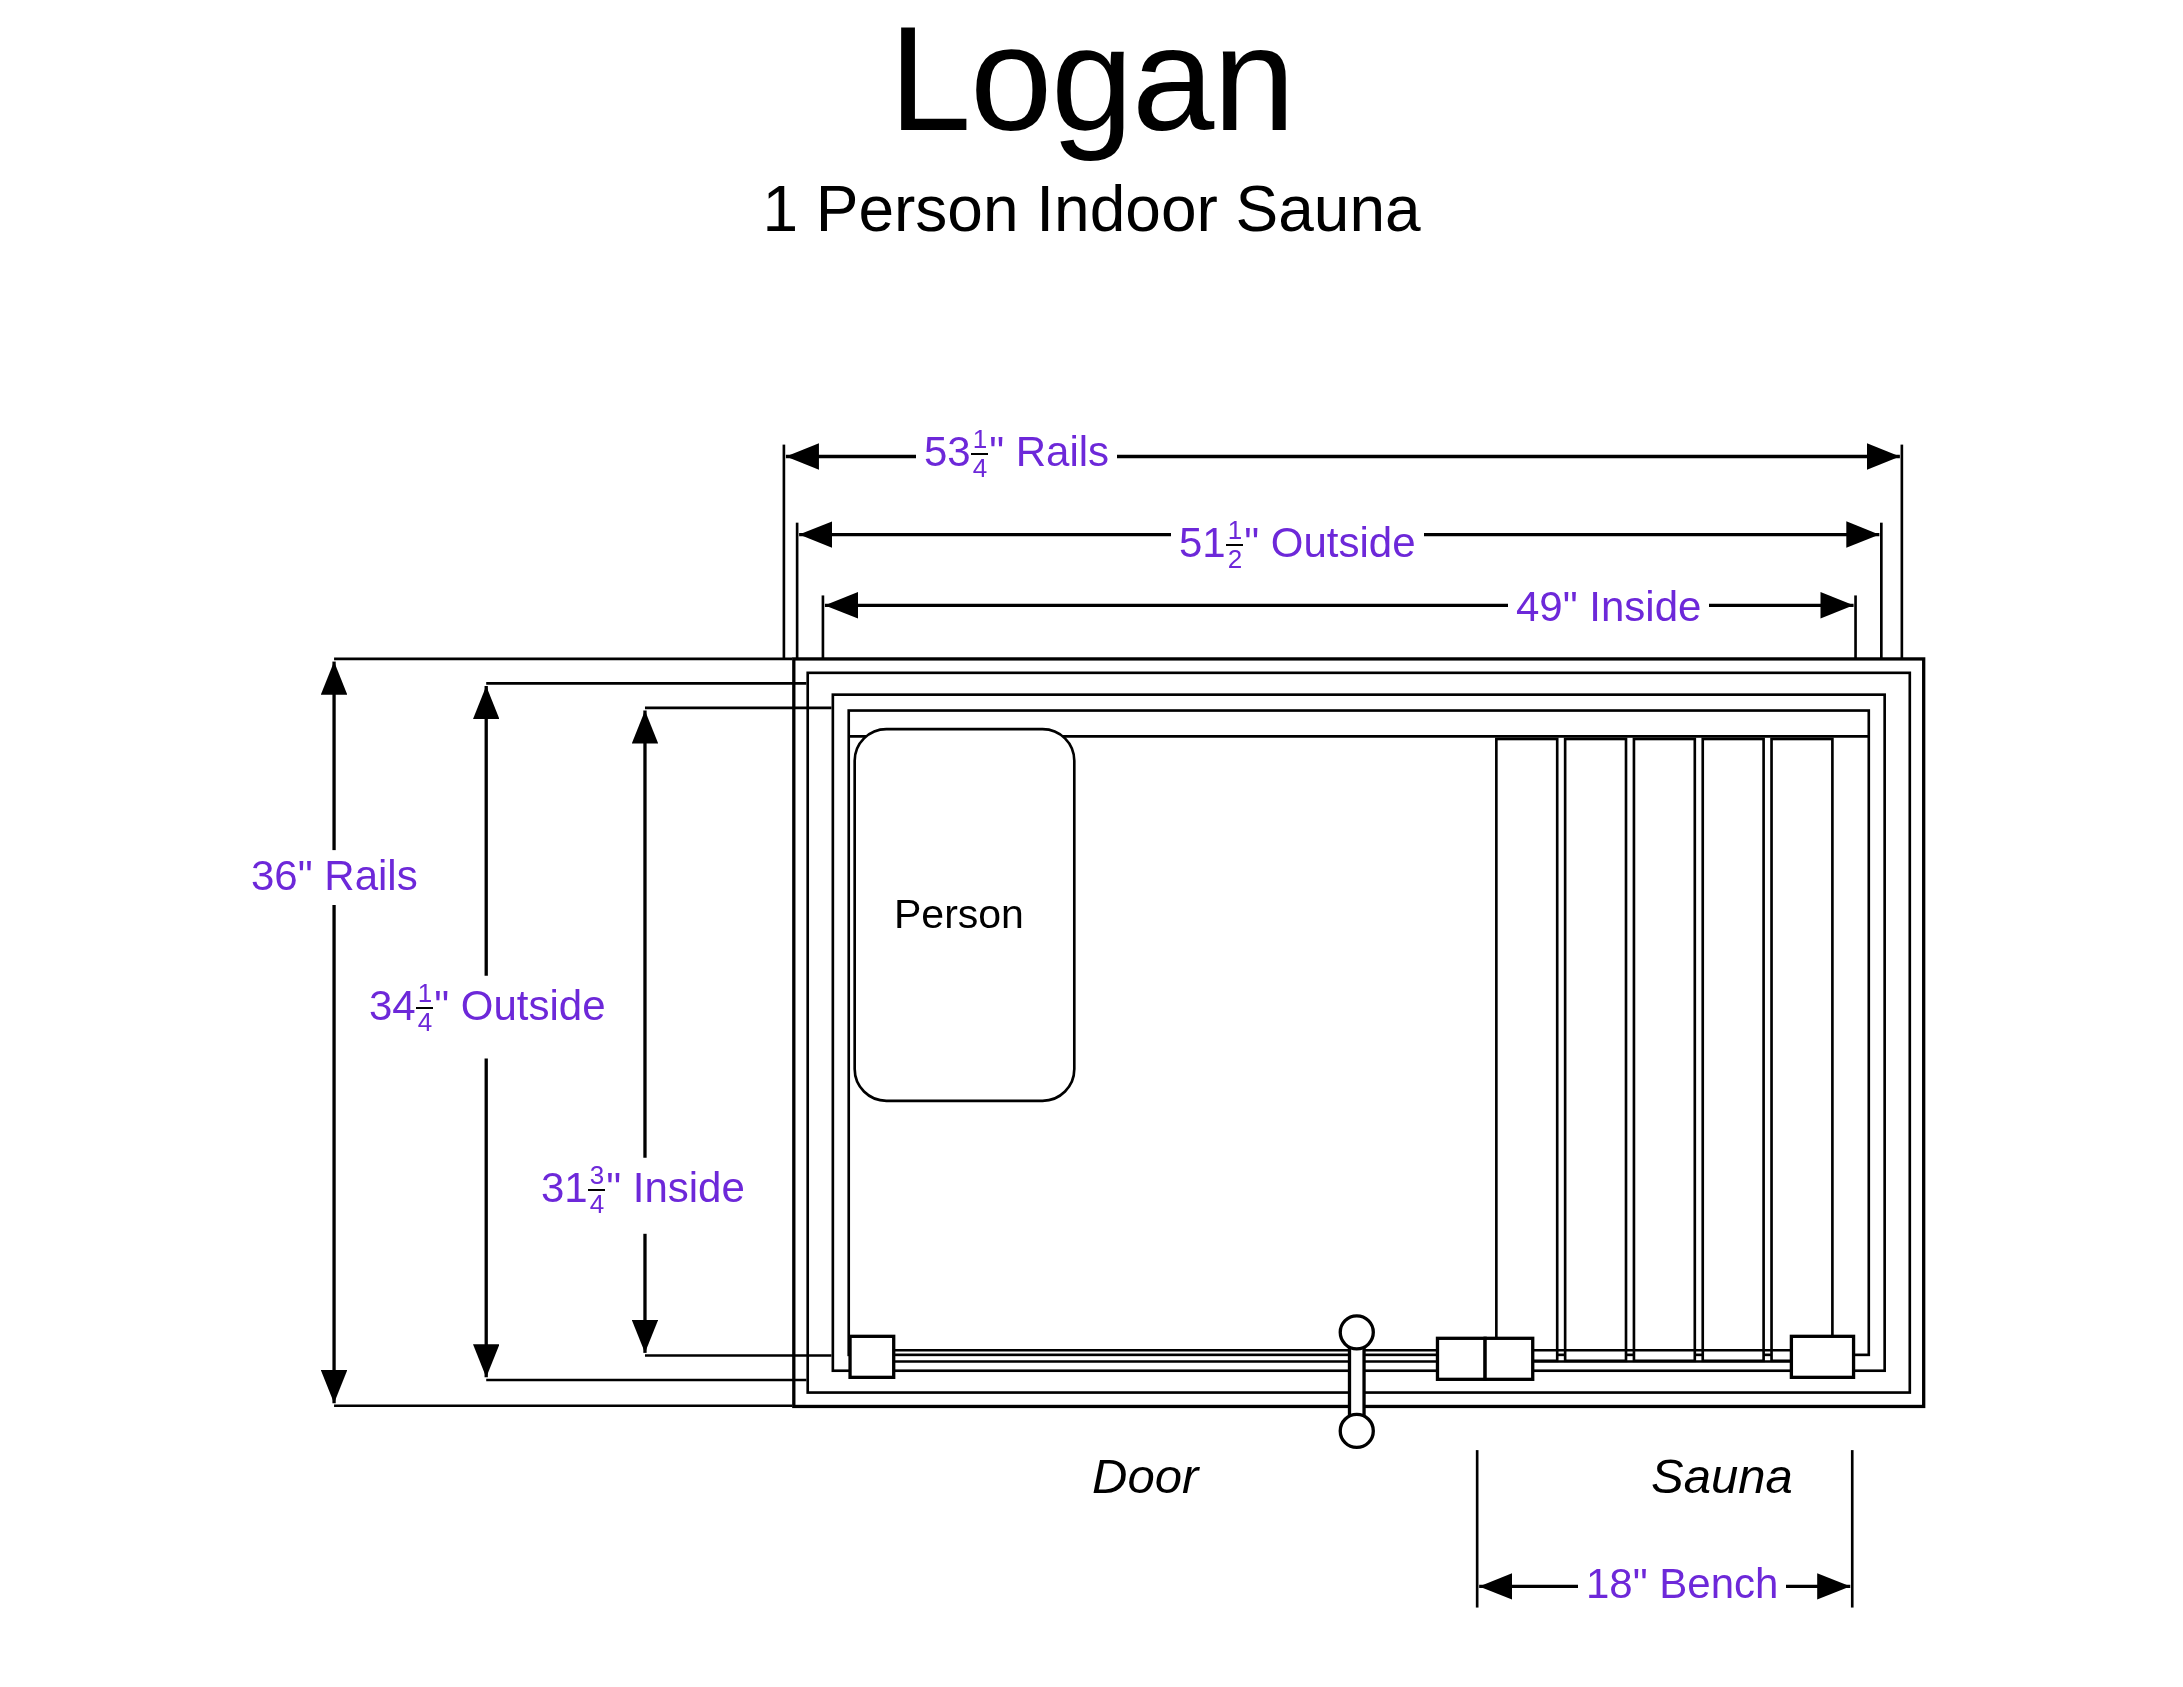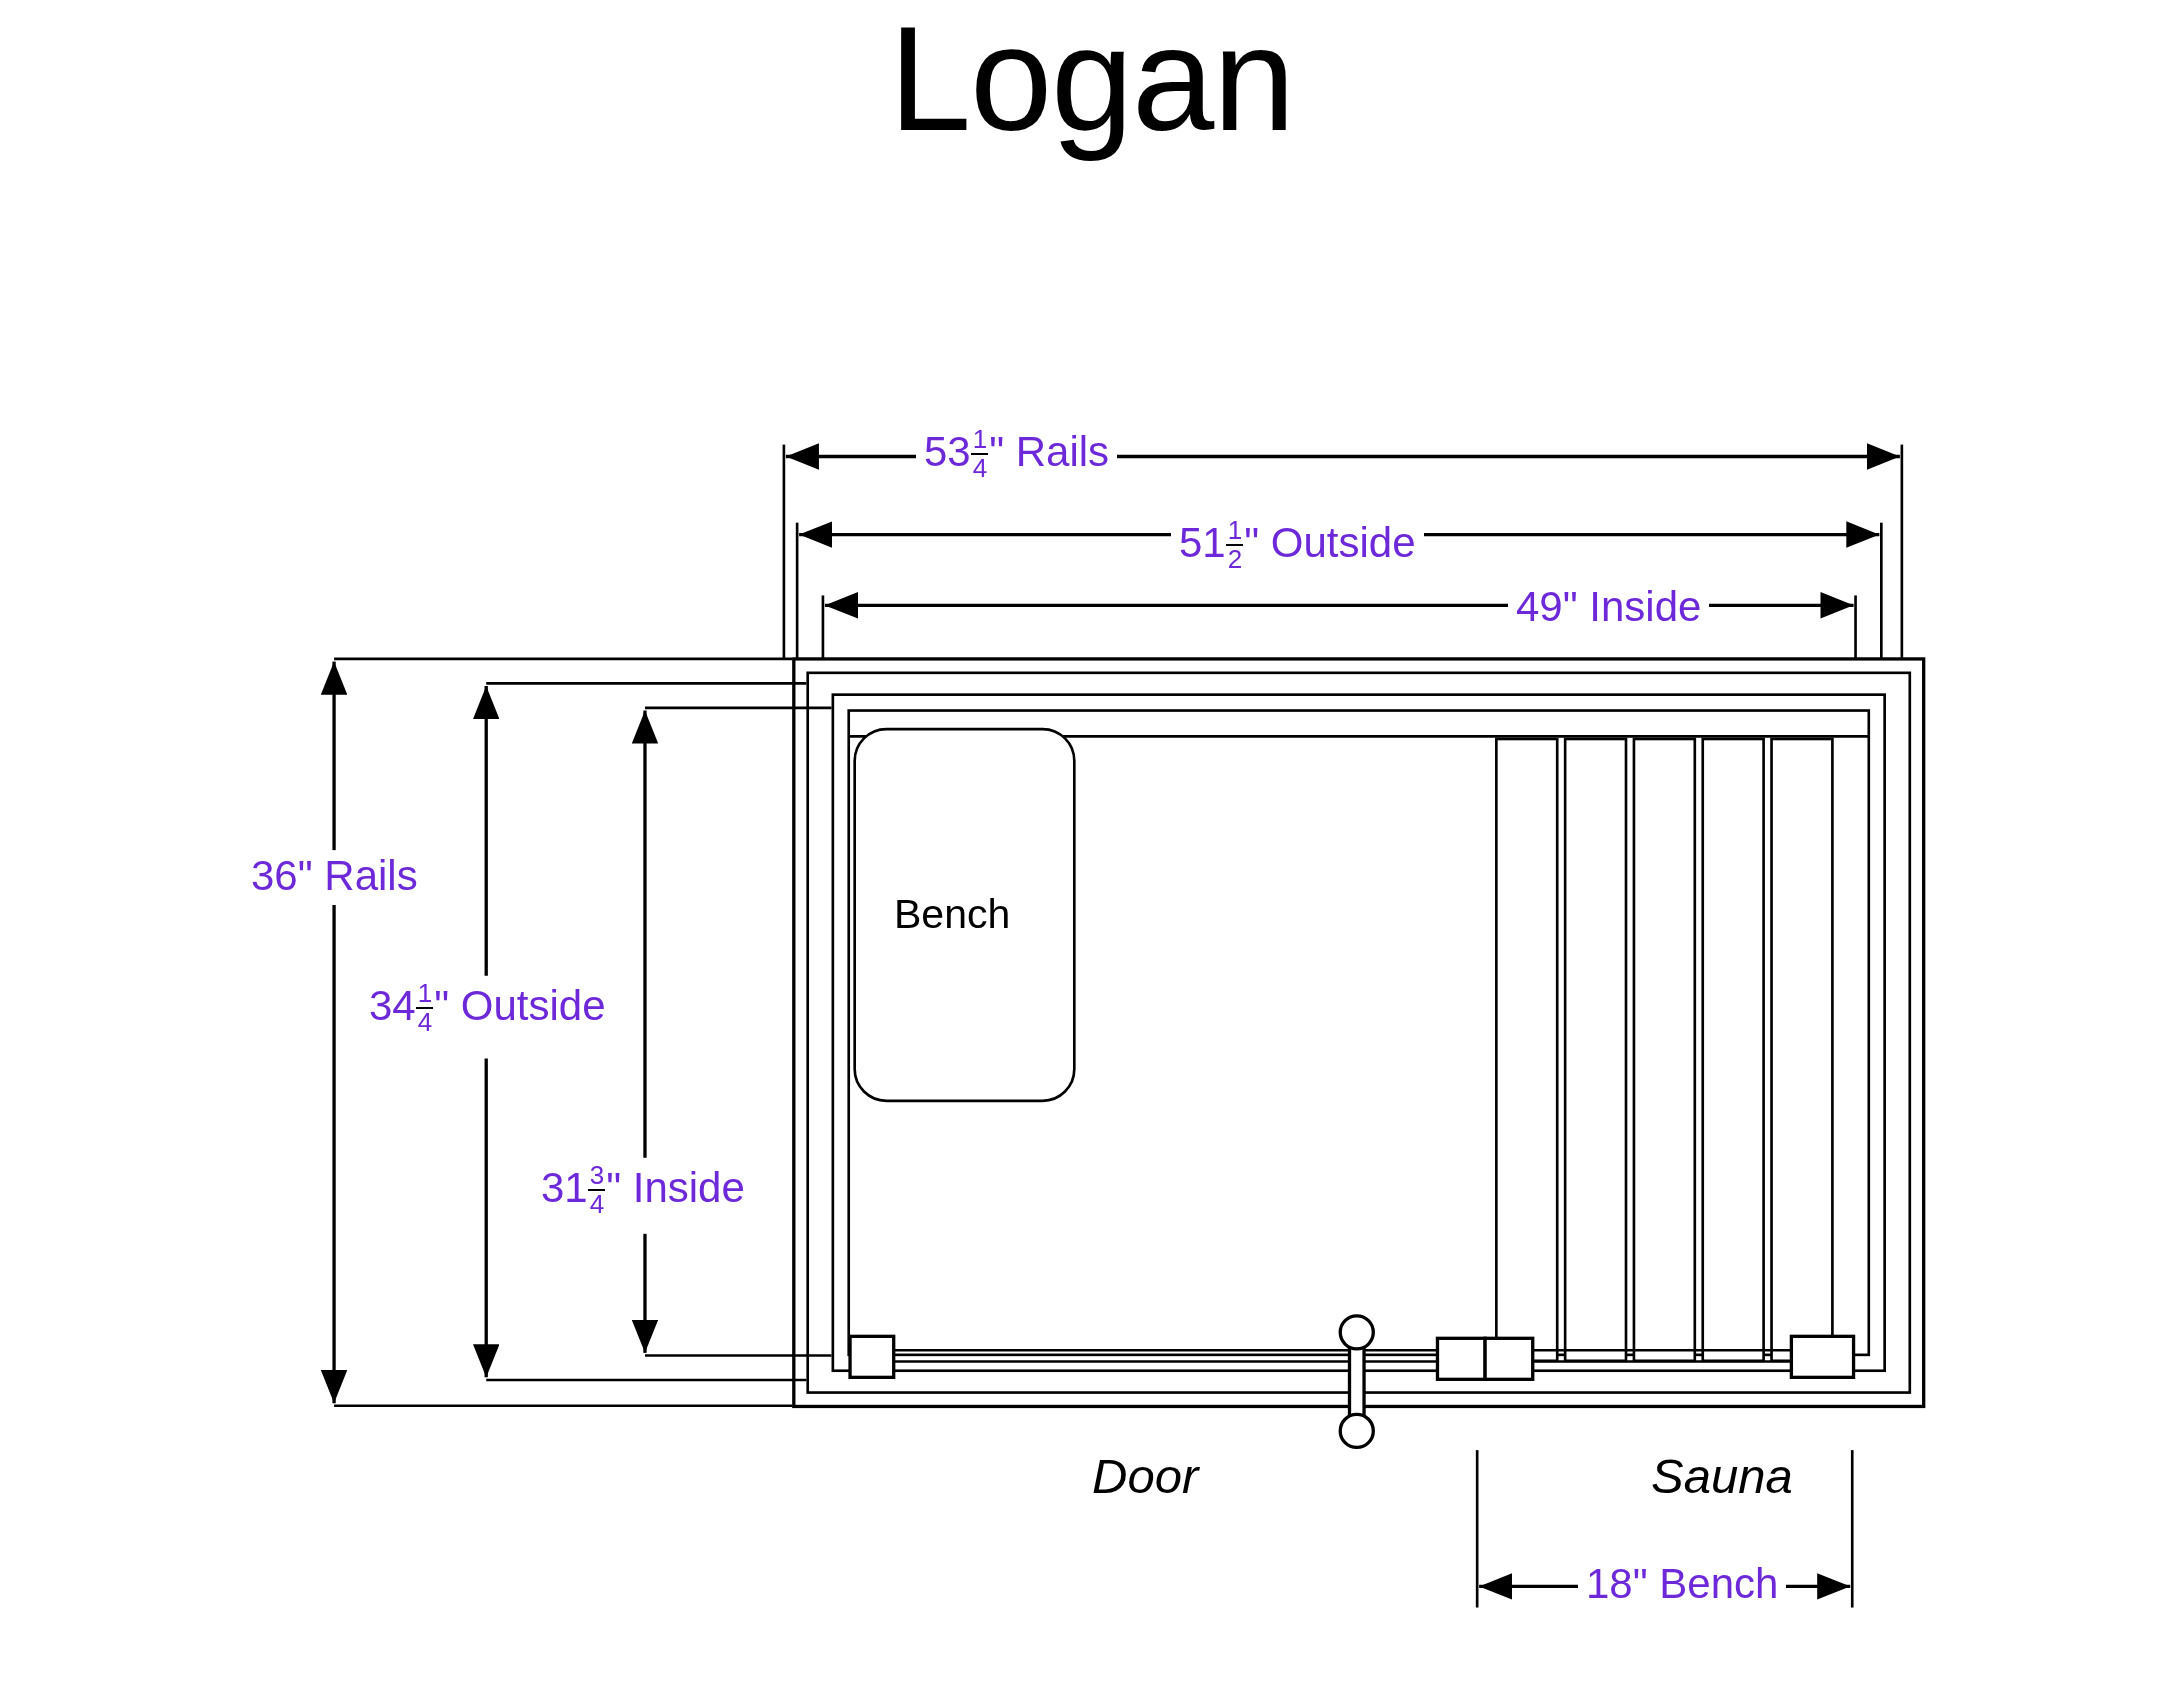--- a/index.html
+++ b/index.html
@@ -80,20 +80,21 @@
     line-height: 1.0;
   }
 </style>
 </head>
 <body>
 
 <div id="page">
 
   <div id="title-block">
     <div id="main-title">Logan</div>
+    <div id="subtitle">1 Person Indoor Sauna</div>
   </div>
 
   <svg id="drawing-svg" width="2183" height="1687" viewBox="0 0 3300 2550">
     <defs>
       <marker id="arrL" markerWidth="10" markerHeight="8" refX="0" refY="4" orient="auto" markerUnits="strokeWidth">
         <path d="M0,4 L10,0 L10,8 z" fill="#000"></path>
       </marker>
       <marker id="arrR" markerWidth="10" markerHeight="8" refX="10" refY="4" orient="auto" markerUnits="strokeWidth">
         <path d="M10,4 L0,0 L0,8 z" fill="#000"></path>
       </marker>
@@ -215,20 +216,20 @@
 
   <div class="dim-text" style="left:533px; top:1163px;">
     <span>31</span><span class="frac">
         <span class="num">3</span>
         <span class="den">4</span>
       </span><span>" Inside</span>
   </div>
 
   <div class="dim-text" style="left:1578px; top:1563px;">18" Bench</div>
 
-  <div id="heater-label" style="left:894px; top:894px;">Bench</div>
+  <div id="heater-label" style="left:894px; top:894px;">Person</div>
 
   <div class="label-text" style="left:1092px; top:1452px;">Door</div>
 
   <div class="label-text" style="left:1651px; top:1452px;">Sauna</div>
 
 </div>
 
 
 </body></html>

